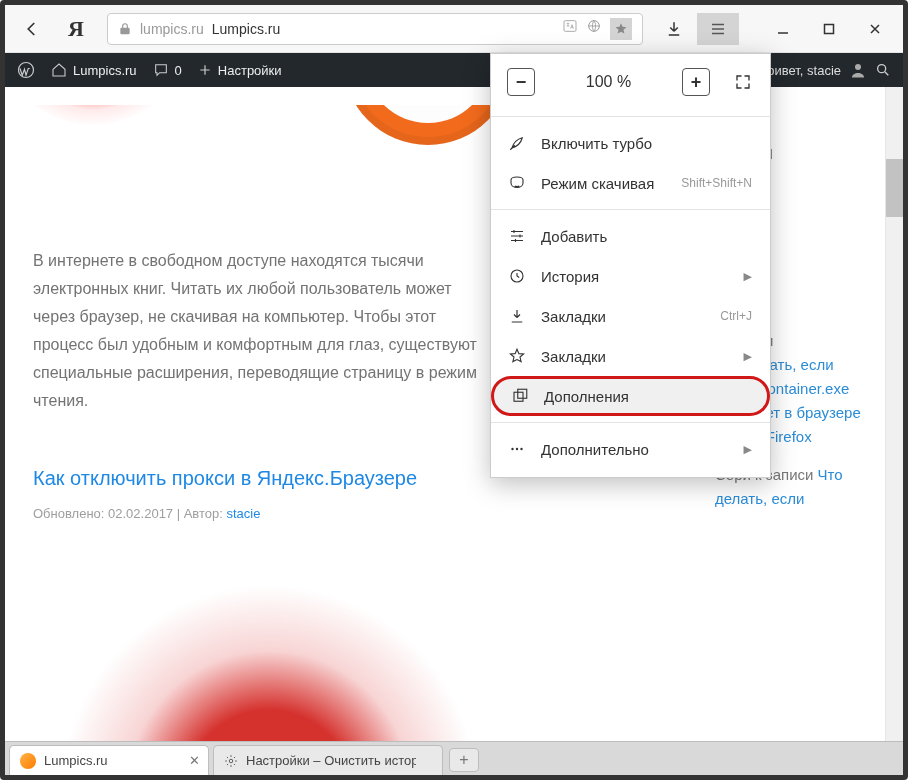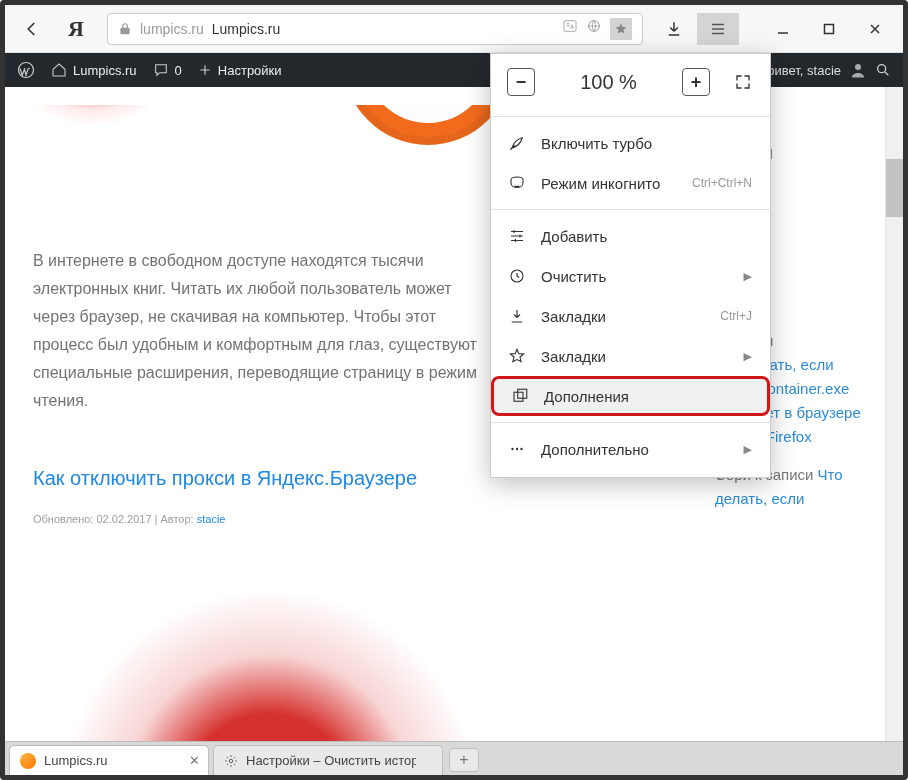--- a/index.html
+++ b/index.html
@@ -20,21 +20,21 @@
   .wp-item{display:flex; align-items:center; gap:6px; color:#eee;}
   
   .page{display:flex; height:calc(100% - 48px - 34px - 34px); position:relative;}
   .main{flex:1; padding:18px 0 0 28px; overflow:hidden;}
   .hero{height:120px; position:relative; overflow:hidden; margin-bottom:22px;}
   .circle-red{position:absolute; width:200px; height:200px; border-radius:50%; background:radial-gradient(circle,#f43e2f 0%,#f43e2f 38%,rgba(255,120,120,0.15) 60%,rgba(255,255,255,0) 72%); left:-40px; top:-180px;}
   .circle-orange{position:absolute; width:170px; height:170px; border-radius:50%; background:#f26b1d; left:310px; top:-130px; box-shadow:0 0 0 8px rgba(0,0,0,.05) inset;}
   .circle-orange:after{content:"";position:absolute;inset:22px;border-radius:50%;background:#fdfdfd;}
   .para{font-size:16px; line-height:28px; color:#737373; max-width:450px;}
   .article-link{display:block; margin-top:52px; font-size:20px; color:#1e88e5; }
-  .meta{color:#9e9e9e; font-size:11px; margin-top:23px;}
+  .meta{color:#9e9e9e; font-size:13px; margin-top:16px;}
   .meta .author{color:#1e88e5;}
   .big-icon{margin-top:52px; height:200px; position:relative;}
   .halo{position:absolute; width:420px; height:420px; border-radius:50%; background:radial-gradient(circle,#d5322e 0%,#d5322e 28%,rgba(227,86,86,.25) 48%,rgba(255,255,255,0) 70%); left:26px; top:10px;}
   .sidebar{width:170px; padding:14px 10px 0 0; font-size:15px; line-height:24px;}
   .sidebar .h{color:#777; font-size:18px; margin-bottom:16px;}
   .sidebar a{color:#2b8cd6; text-decoration:none;}
   .sidebar .gray{color:#777;}
   .scrollbar{width:18px; background:#f0f0f0; border-left:1px solid #e6e6e6;}
   .scrollthumb{width:100%; height:58px; background:#c2c2c2; margin-top:72px;}
   
@@ -42,27 +42,27 @@
   .tab{height:30px; background:#fff; border:1px solid #bdbdbd; border-bottom:none; border-top-left-radius:5px; border-top-right-radius:5px; display:flex; align-items:center; padding:0 10px; gap:8px; font-size:13px; color:#444; margin-left:4px; min-width:200px; position:relative;}
   .tab.inactive{background:#e9e9e9;}
   .tab .close{position:absolute; right:8px; color:#777;}
   .newtab{width:30px;height:24px;background:#e9e9e9;border:1px solid #bdbdbd; border-radius:4px; margin:0 0 3px 6px; display:flex;align-items:center;justify-content:center;color:#777;}
   .favicon{width:16px;height:16px;border-radius:50%;background:linear-gradient(135deg,#ffb347,#ff7b00);}
   .favgear{color:#555;}
   
   .menu{position:absolute; top:48px; right:132px; width:281px; background:#fff; border:1px solid #ccc; box-shadow:0 6px 24px rgba(0,0,0,.25); z-index:50; padding-bottom:8px;}
   .zoom-row{display:flex; align-items:center; padding:14px 18px 14px 16px; gap:18px;}
   .zoom-btn{width:28px;height:28px;border:1.5px solid #555;border-radius:4px;display:flex;align-items:center;justify-content:center;font-size:18px;font-weight:bold;color:#333;}
-  .zoom-val{flex:1;text-align:center;font-size:20px;color:#333;}
+  .zoom-val{flex:1;text-align:center;font-size:16px;color:#333;}
   .fs-icon{margin-left:6px;}
   .mrow{display:flex;align-items:center;height:40px;padding:0 18px 0 16px;font-size:15px;color:#333;gap:14px;}
   .mrow .hint{margin-left:auto; font-size:12px; color:#999;}
   .mrow .arrow{margin-left:auto; font-size:11px; color:#888;}
   .sep{height:1px;background:#e3e3e3;margin:6px 0;}
-  .highlight{border:3px solid #d01818; border-radius:8px; background:#f0f0f0;}
+  .highlight{border:3px solid #d01818; border-radius:20px; background:#f0f0f0;}
   .micon{width:20px;display:flex;justify-content:center;color:#444;}
   svg{display:block;}
 </style>
 </head>
 <body>
 
 <div class="browser-bar">
   <div class="bb-btn">
     <svg width="18" height="18" viewBox="0 0 24 24">
         <path d="M15 4l-8 8 8 8" stroke="#333" stroke-width="2.2" fill="none"></path>
@@ -228,40 +228,40 @@
         </svg>
       </span>
     <span>Включить турбо</span>
   </div>
   <div class="mrow">
     <span class="micon">
         <svg width="18" height="18" viewBox="0 0 24 24">
           <path d="M4 8c0-3 4-4 8-4s8 1 8 4v4c0 4-4 6-8 6s-8-2-8-6zM8 12h.01M16 12h.01M9 16c1 1 5 1 6 0" stroke="#333" stroke-width="1.5" fill="none"></path>
         </svg>
       </span>
-    <span>Режим инкогнито</span>
-    <span class="hint">Ctrl+Ctrl+N</span>
+    <span>Режим скачивая</span>
+    <span class="hint">Shift+Shift+N</span>
   </div>
   <div class="sep"></div>
   <div class="mrow">
     <span class="micon">
         <svg width="18" height="18" viewBox="0 0 24 24">
           <path d="M4 6h16M4 12h16M4 18h16M8 4v4M16 10v4M10 16v4" stroke="#333" stroke-width="1.5"></path>
         </svg>
       </span>
     <span>Добавить</span>
   </div>
   <div class="mrow">
     <span class="micon">
         <svg width="18" height="18" viewBox="0 0 24 24">
           <circle cx="12" cy="12" r="8" fill="none" stroke="#333" stroke-width="1.5"></circle>
           <path d="M12 8v4l3 2" stroke="#333" stroke-width="1.5" fill="none"></path>
         </svg>
       </span>
-    <span>Очистить</span>
+    <span>История</span>
     <span class="arrow">▶</span>
   </div>
   <div class="mrow">
     <span class="micon">
         <svg width="18" height="18" viewBox="0 0 24 24">
           <path d="M12 4v10m0 0l-4-4m4 4l4-4M5 20h14" stroke="#333" stroke-width="1.6" fill="none"></path>
         </svg>
       </span>
     <span>Закладки</span>
     <span class="hint">Ctrl+J</span>

